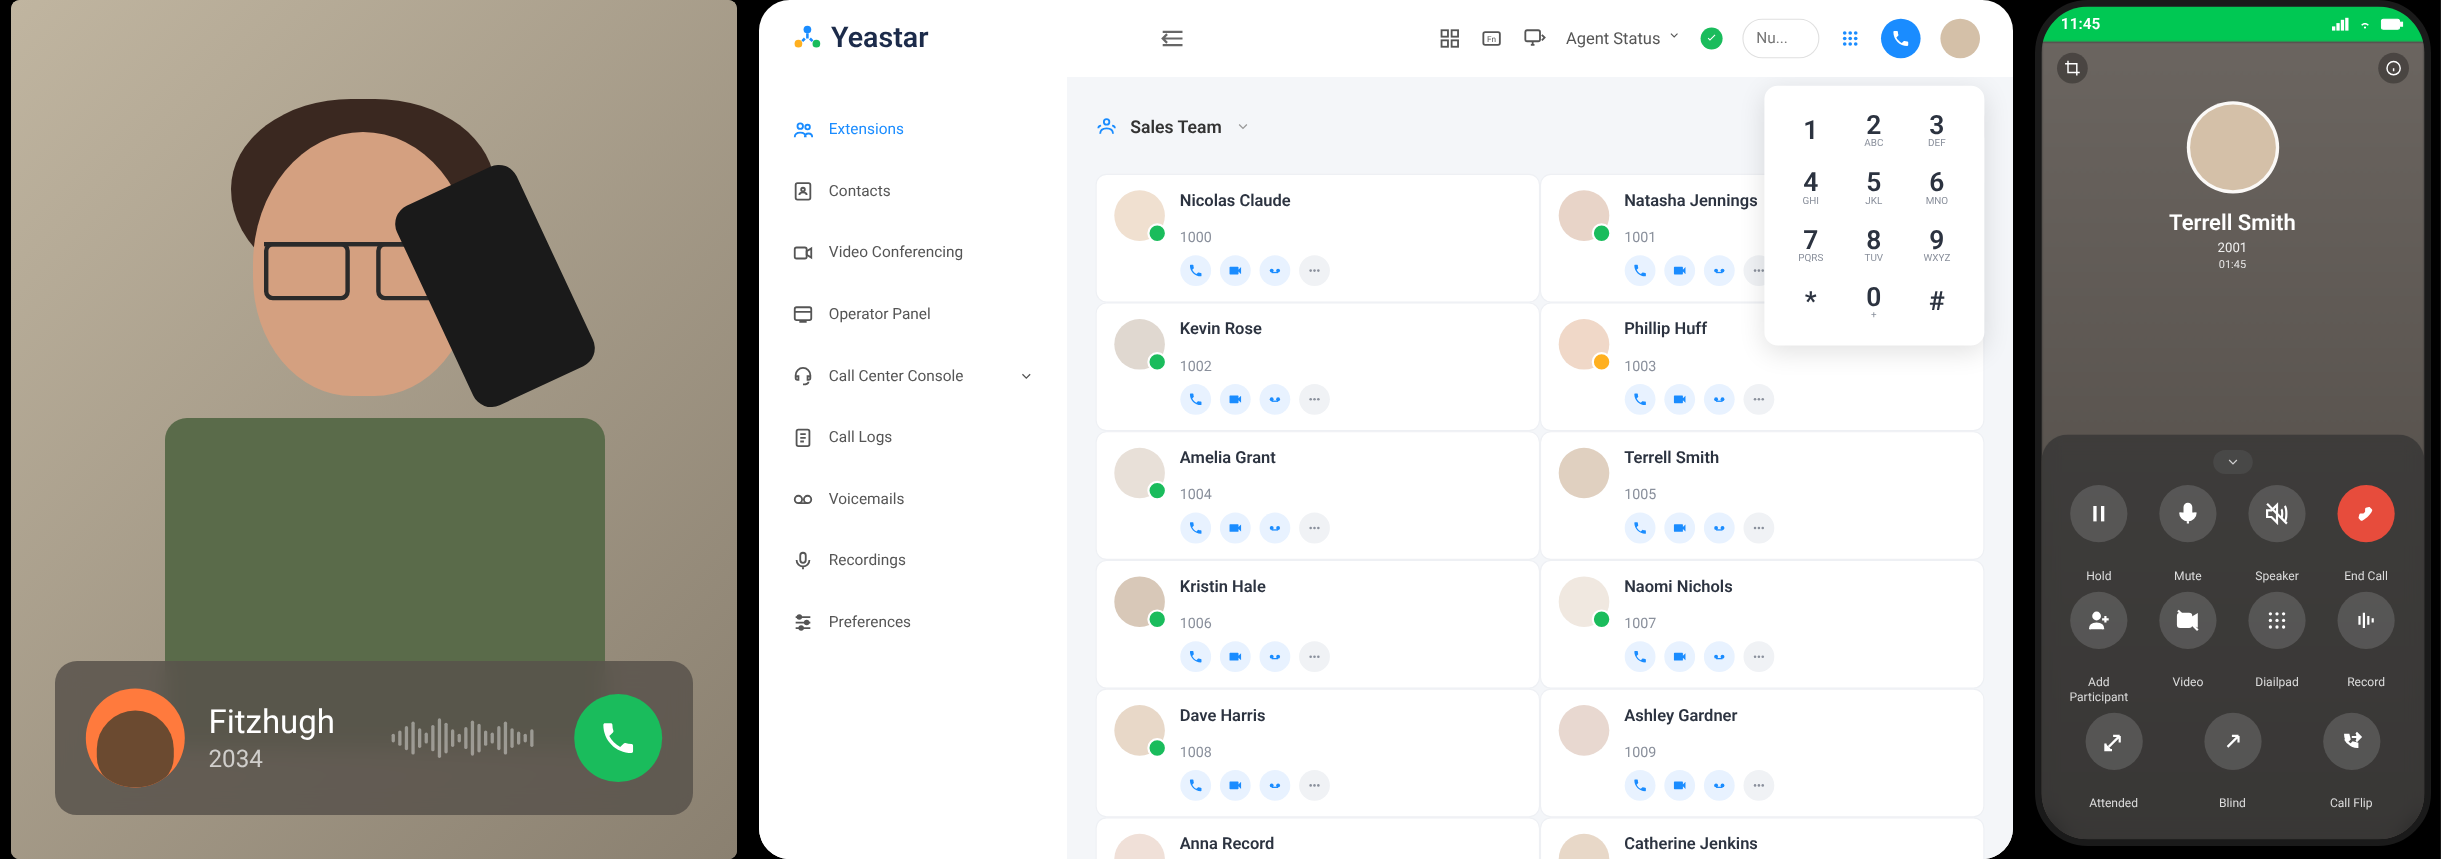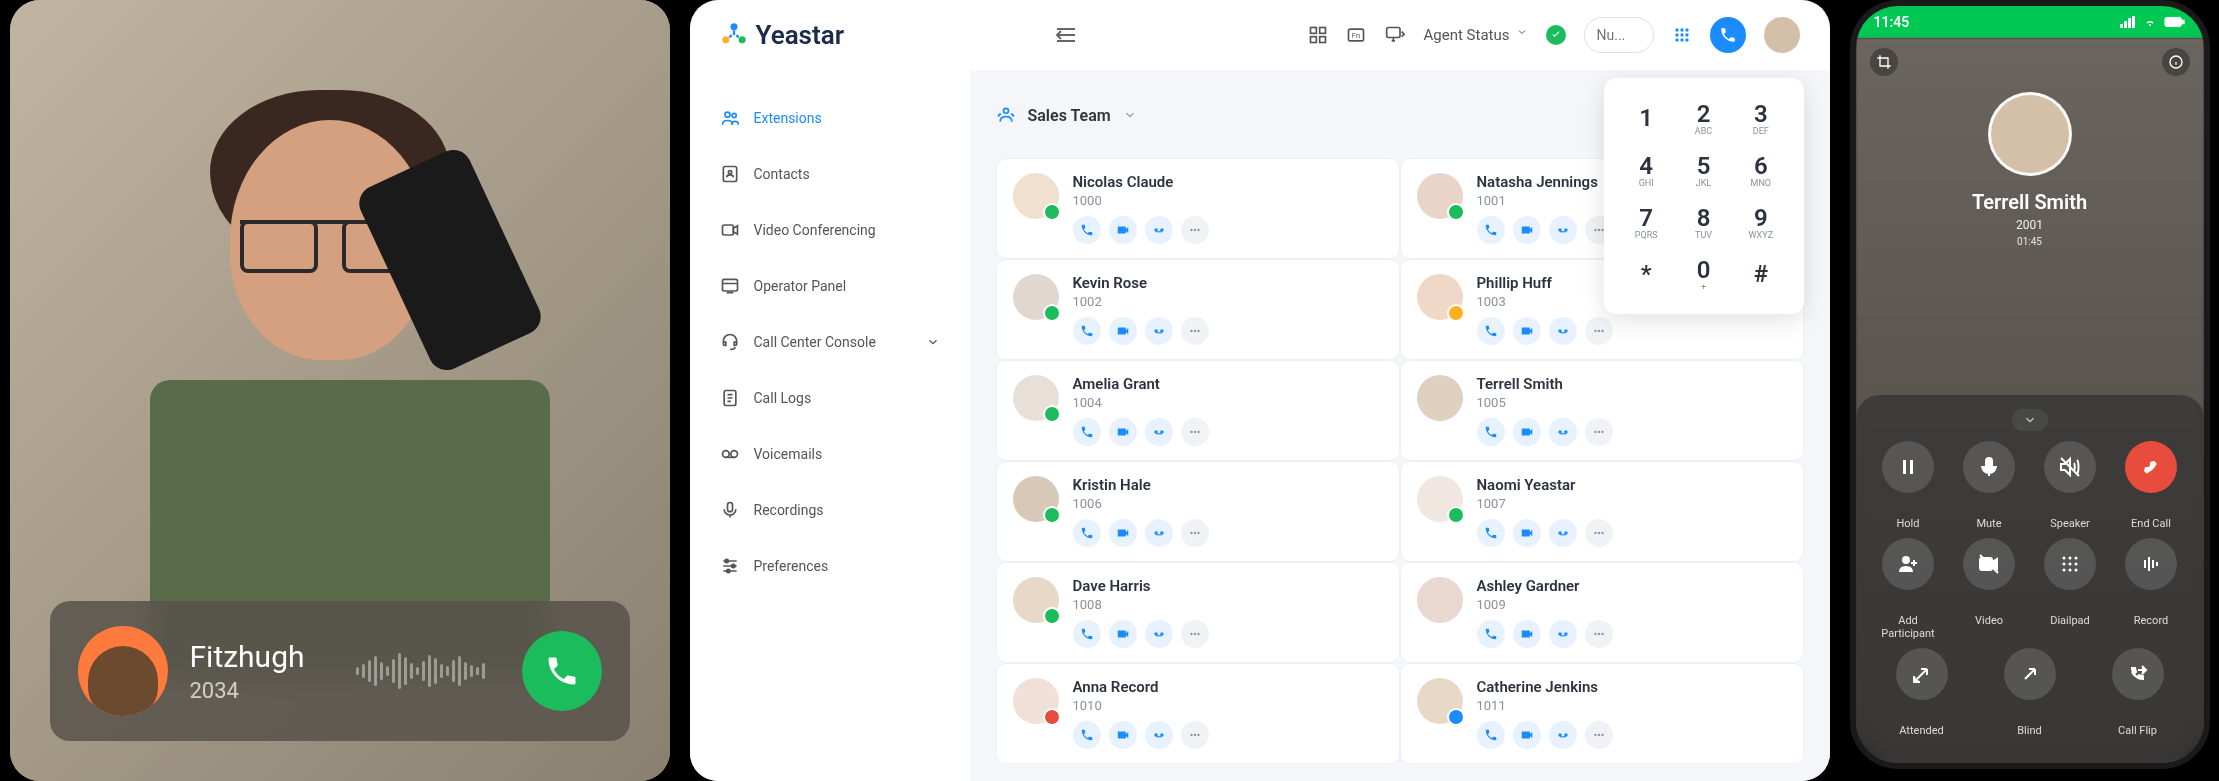--- a/index.html
+++ b/index.html
@@ -1,19 +1,19 @@
 <!DOCTYPE html>
 <html><head>
 <meta charset="utf-8">
 <style>
 *{margin:0;padding:0;box-sizing:border-box;font-family:-apple-system,BlinkMacSystemFont,'Segoe UI',Roboto,sans-serif}
 body{background:#000;display:flex;gap:20px;padding:0;align-items:flex-start;justify-content:center;width:2219px;height:781px}
 
 
-.panel1{width:660px;height:781px;border-radius:30px;overflow:hidden;position:relative;background:#a8a090}
+.panel1{width:660px;height:781px;border-radius:8px;overflow:hidden;position:relative;background:#a8a090}
 .photo-bg{width:100%;height:100%;background:linear-gradient(135deg,#c0b5a0 0%,#8a8070 100%);position:relative}
 .person-sketch{position:absolute;top:40px;left:100px;width:460px;height:600px}
 .person-head{position:absolute;width:200px;height:240px;background:#d4a080;border-radius:50% 50% 45% 45%;top:80px;left:120px}
 .person-hair{position:absolute;width:240px;height:180px;background:#3a2820;border-radius:50% 50% 20% 60%;top:50px;left:100px}
 .person-glasses{position:absolute;width:180px;height:50px;top:180px;left:130px;border-top:4px solid #2a2a2a}
 .person-glasses::before,.person-glasses::after{content:'';position:absolute;width:70px;height:45px;border:4px solid #2a2a2a;border-radius:8px;top:-4px}
 .person-glasses::before{left:0}
 .person-glasses::after{right:0}
 .phone-held{position:absolute;width:120px;height:200px;background:#1a1a1a;border-radius:18px;transform:rotate(-25deg);top:120px;left:280px}
 .person-body{position:absolute;width:400px;height:300px;background:#5a6b4a;top:340px;left:40px;border-radius:20px 20px 0 0}
@@ -62,21 +62,21 @@
 .card{background:#fff;border-radius:10px;padding:14px 16px;display:flex;gap:14px;border:1px solid #eef0f4}
 .c-avatar-wrap{position:relative;width:46px;height:46px;flex-shrink:0}
 .c-avatar{width:46px;height:46px;border-radius:50%}
 .c-badge{position:absolute;bottom:-2px;right:-2px;width:18px;height:18px;border-radius:50%;border:2px solid #fff}
 .c-badge.green{background:#1abc5c}
 .c-badge.yellow{background:#ffb020}
 .c-badge.dnd{background:#e74c3c}
 .c-badge.plus{background:#1a8cff}
 .c-info{flex:1;min-width:0}
 .c-name{font-weight:600;color:#2c3340;font-size:15px}
-.c-ext{color:#8a909c;font-size:13px;margin-top:2px}
+.c-ext{color:#8a909c;font-size:13px;margin-top:18px}
 .c-actions{display:flex;gap:8px;margin-top:8px}
 .act{width:28px;height:28px;border-radius:50%;background:#e8f2ff;display:flex;align-items:center;justify-content:center}
 .act svg{width:14px;height:14px;fill:#1a8cff}
 .act.gray{background:#f0f2f5}
 .act.gray svg{fill:#8a909c}
 
 .dialpad{position:absolute;top:8px;right:26px;width:200px;background:#fff;border-radius:12px;padding:16px;box-shadow:0 6px 24px rgba(0,0,0,0.12);z-index:5}
 .dp-grid{display:grid;grid-template-columns:repeat(3,1fr);gap:4px}
 .dp-key{height:48px;display:flex;flex-direction:column;align-items:center;justify-content:center;cursor:pointer}
 .dp-num{font-size:24px;font-weight:600;color:#2c3340}
@@ -558,21 +558,21 @@
                 </div>
               </div>
             </div>
           </div>
           <div class="card">
             <div class="c-avatar-wrap">
               <div class="c-avatar" style="background:#f0e8e0"></div>
               <div class="c-badge green"></div>
             </div>
             <div class="c-info">
-              <div class="c-name">Naomi Yeastar</div>
+              <div class="c-name">Naomi Nichols</div>
               <div class="c-ext">1007</div>
               <div class="c-actions">
                 <div class="act">
                   <svg viewBox="0 0 24 24">
                     <path d="M6.6 10.8c1.4 2.8 3.8 5.1 6.6 6.6l2.2-2.2c.3-.3.7-.4 1-.2 1.1.4 2.4.6 3.6.6.6 0 1 .4 1 1V20c0 .6-.4 1-1 1C10.6 21 3 13.4 3 4c0-.6.4-1 1-1h3.5c.6 0 1 .4 1 1 0 1.2.2 2.5.6 3.6.1.4 0 .8-.3 1l-2.2 2.2z"></path>
                   </svg>
                 </div>
                 <div class="act">
                   <svg viewBox="0 0 24 24">
                     <path d="M17 10.5V7c0-.6-.4-1-1-1H4c-.6 0-1 .4-1 1v10c0 .6.4 1 1 1h12c.6 0 1-.4 1-1v-3.5l4 4v-11l-4 4z"></path>

